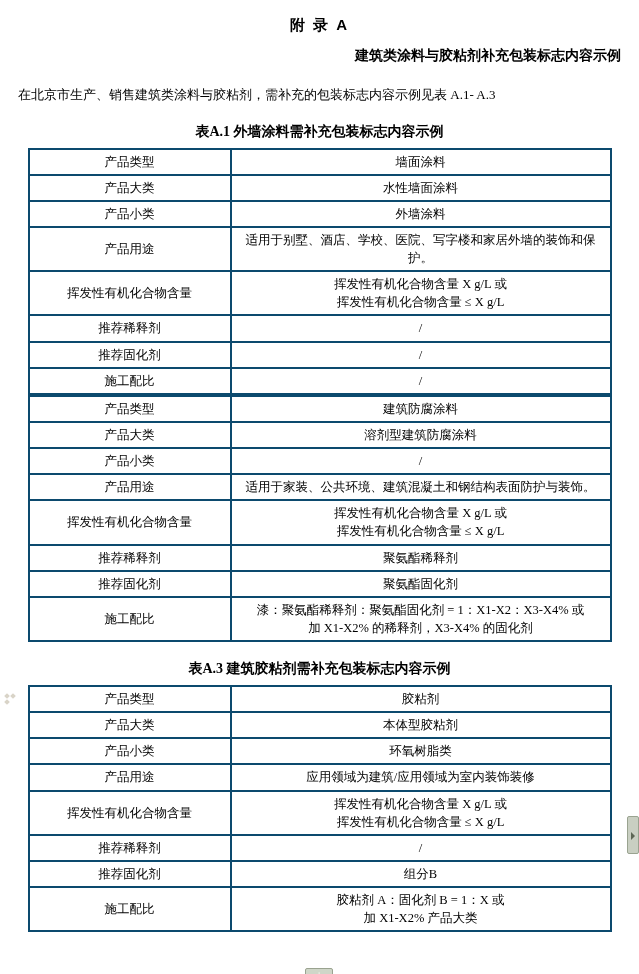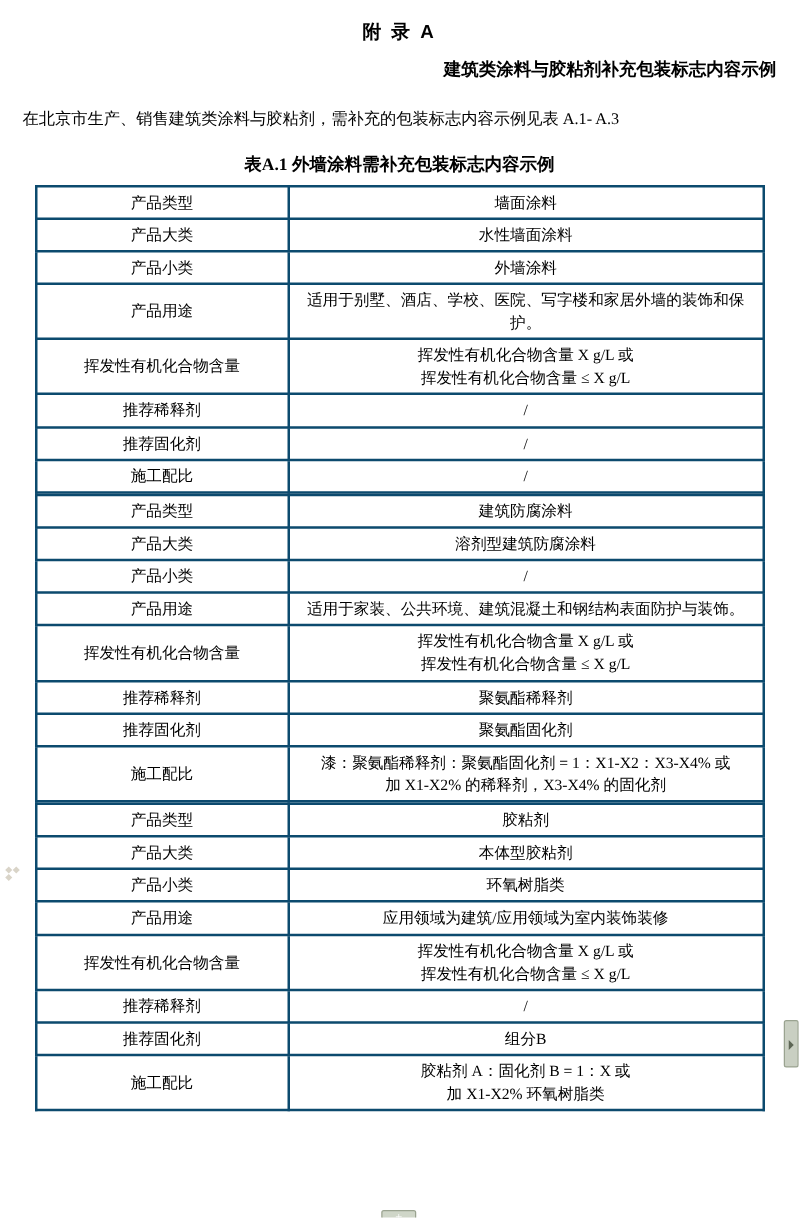--- a/index.html
+++ b/index.html
@@ -218,20 +218,21 @@
       <tr>
         <td class="label-col">施工配比</td>
         <td class="value-col multi-line">
           <div>漆：聚氨酯稀释剂：聚氨酯固化剂 = 1：X1-X2：X3-X4% 或</div>
           <div>加 X1-X2% 的稀释剂，X3-X4% 的固化剂</div>
         </td>
       </tr>
     </tbody>
   </table>
 
+  <div class="table-caption">表A.3  建筑胶粘剂需补充包装标志内容示例</div>
   <table class="doc-table">
     <tbody>
       <tr>
         <td class="label-col">产品类型</td>
         <td class="value-col">胶粘剂</td>
       </tr>
       <tr>
         <td class="label-col">产品大类</td>
         <td class="value-col">本体型胶粘剂</td>
       </tr>
@@ -255,21 +256,21 @@
         <td class="value-col">/</td>
       </tr>
       <tr>
         <td class="label-col">推荐固化剂</td>
         <td class="value-col">组分B</td>
       </tr>
       <tr>
         <td class="label-col">施工配比</td>
         <td class="value-col multi-line">
           <div>胶粘剂 A：固化剂 B = 1：X 或</div>
-          <div>加 X1-X2% 环氧树脂类</div>
+          <div>加 X1-X2% 产品大类</div>
         </td>
       </tr>
     </tbody>
   </table>
 
   <div class="corner-marks">
     <i></i>
       <i></i>
       <i></i>
   </div>

